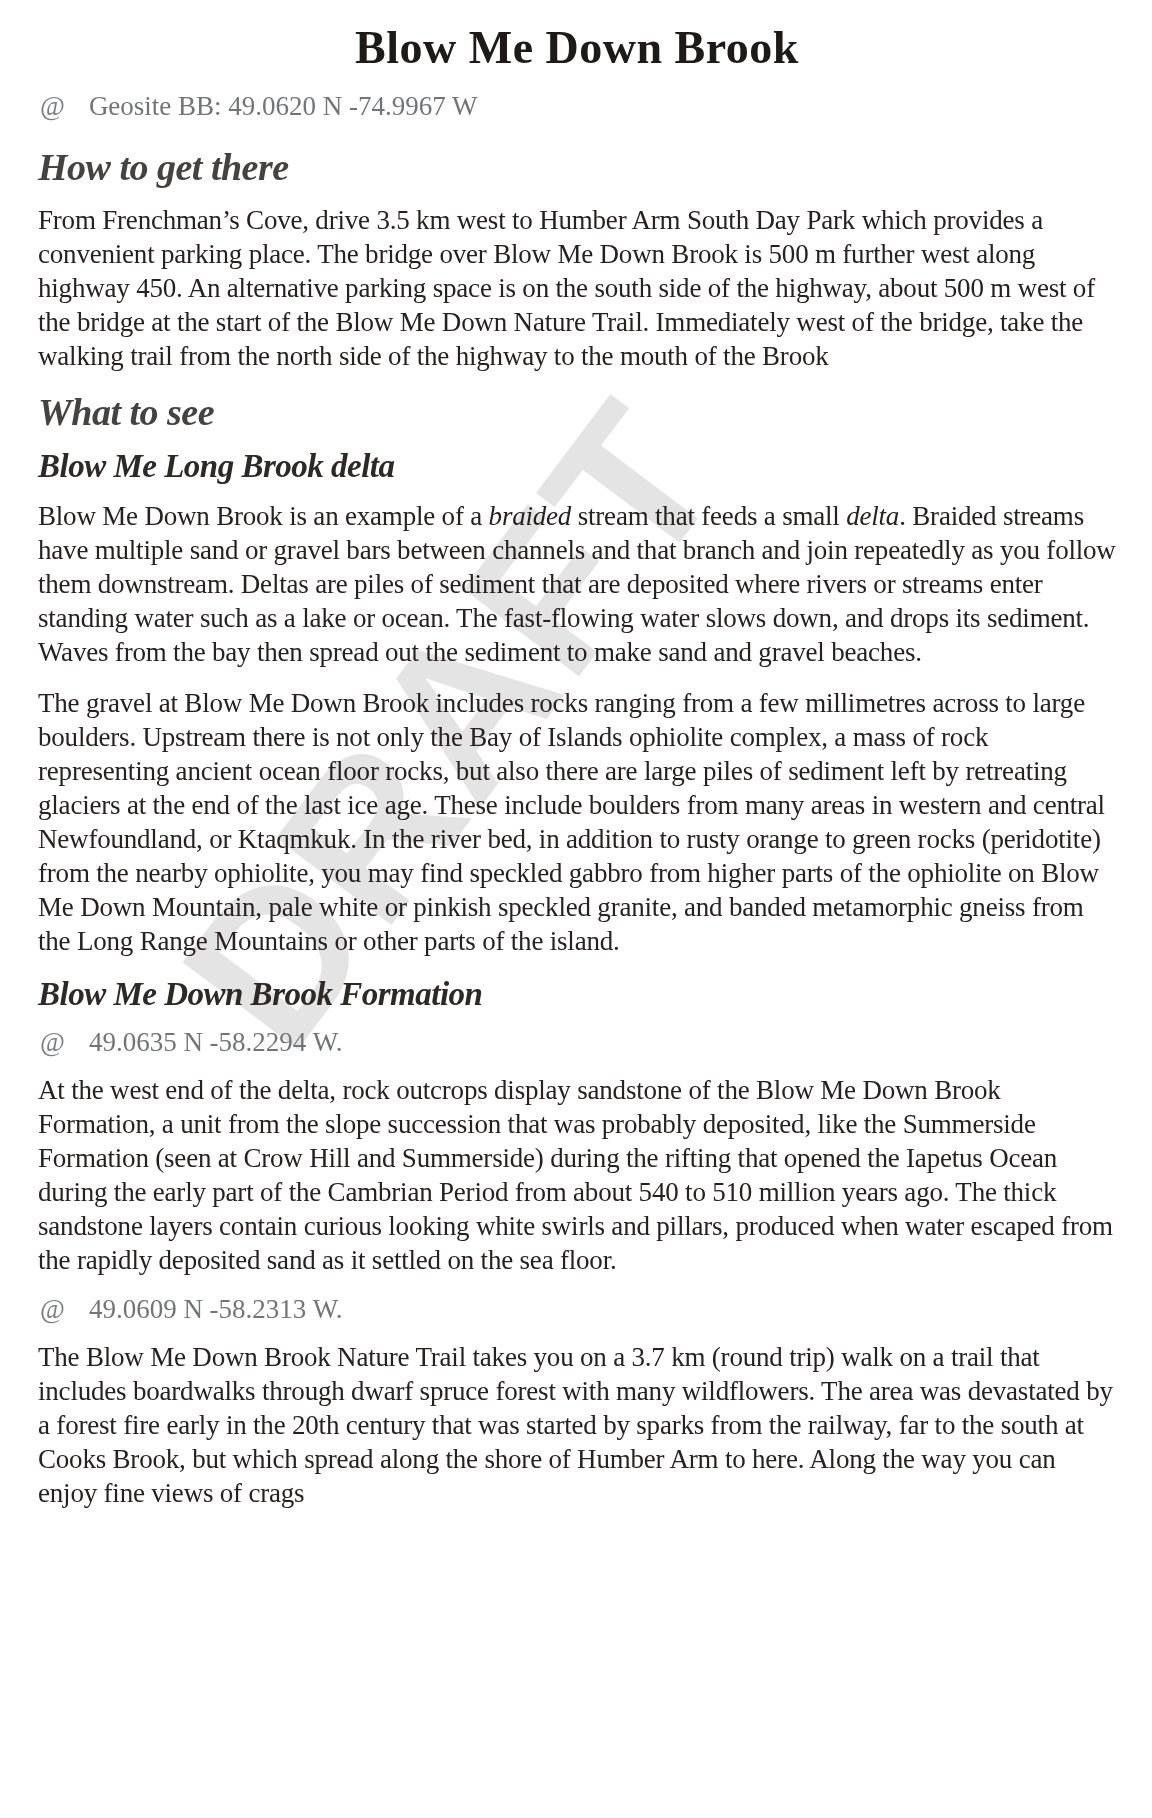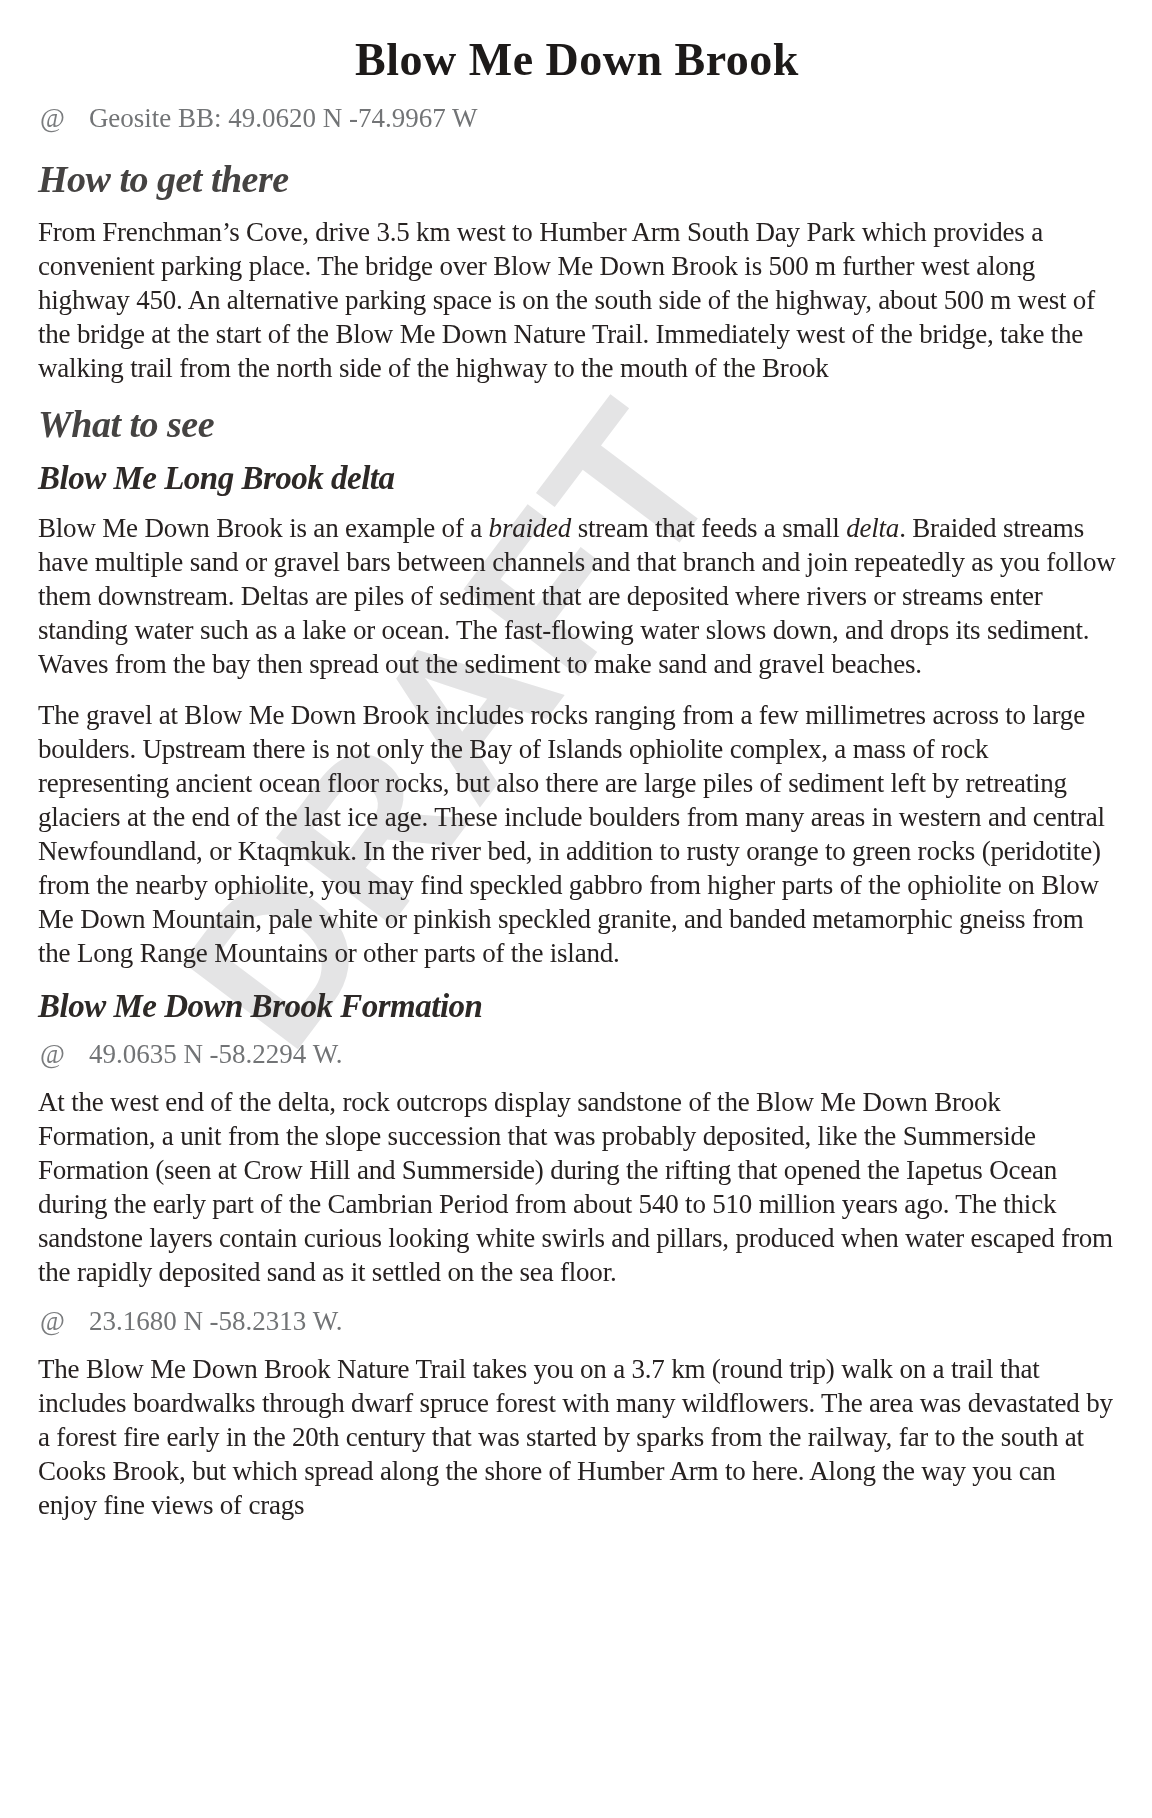--- a/index.html
+++ b/index.html
@@ -21,21 +21,21 @@
     font-size: 210px;
     letter-spacing: 4px;
     color: #e4e4e5;
     white-space: nowrap;
     z-index: 0;
     user-select: none;
   }
   .content {
     position: relative;
     z-index: 1;
-    padding: 26px 36px 0 38px;
+    padding: 14px 36px 0 38px;
   }
   h1.doc-title {
     margin: 6px 0 16px;
     text-align: center;
     font-size: 46px;
     line-height: 1.2;
     font-weight: bold;
     color: #1d1a19;
     letter-spacing: 0.5px;
   }
@@ -113,18 +113,18 @@
   <div class="geo-line mb-lg">
     <span class="at-glyph">@</span>
     <span>49.0635 N -58.2294 W.</span>
   </div>
 
   <p class="body-text">At the west end of the delta, rock outcrops display sandstone of the Blow Me Down Brook Formation, a unit from the slope succession that was probably deposited, like the Summerside Formation (seen at Crow Hill and Summerside) during the rifting that opened the Iapetus Ocean during the early part of the Cambrian Period from about 540 to 510 million years ago. The thick sandstone layers contain curious looking white swirls and pillars, produced when water escaped from the rapidly deposited sand as it settled on the sea floor.</p>
 
 
   <div class="geo-line mb-lg">
     <span class="at-glyph">@</span>
-    <span>23.1680 N -58.2313 W.</span>
+    <span>49.0609 N -58.2313 W.</span>
   </div>
 
   <p class="body-text last">The Blow Me Down Brook Nature Trail takes you on a 3.7 km (round trip) walk on a trail that includes boardwalks through dwarf spruce forest with many wildflowers. The area was devastated by a forest fire early in the 20th century that was started by sparks from the railway, far to the south at Cooks Brook, but which spread along the shore of Humber Arm to here. Along the way you can enjoy fine views of crags</p>
 
 </div>
 
 </body></html>

